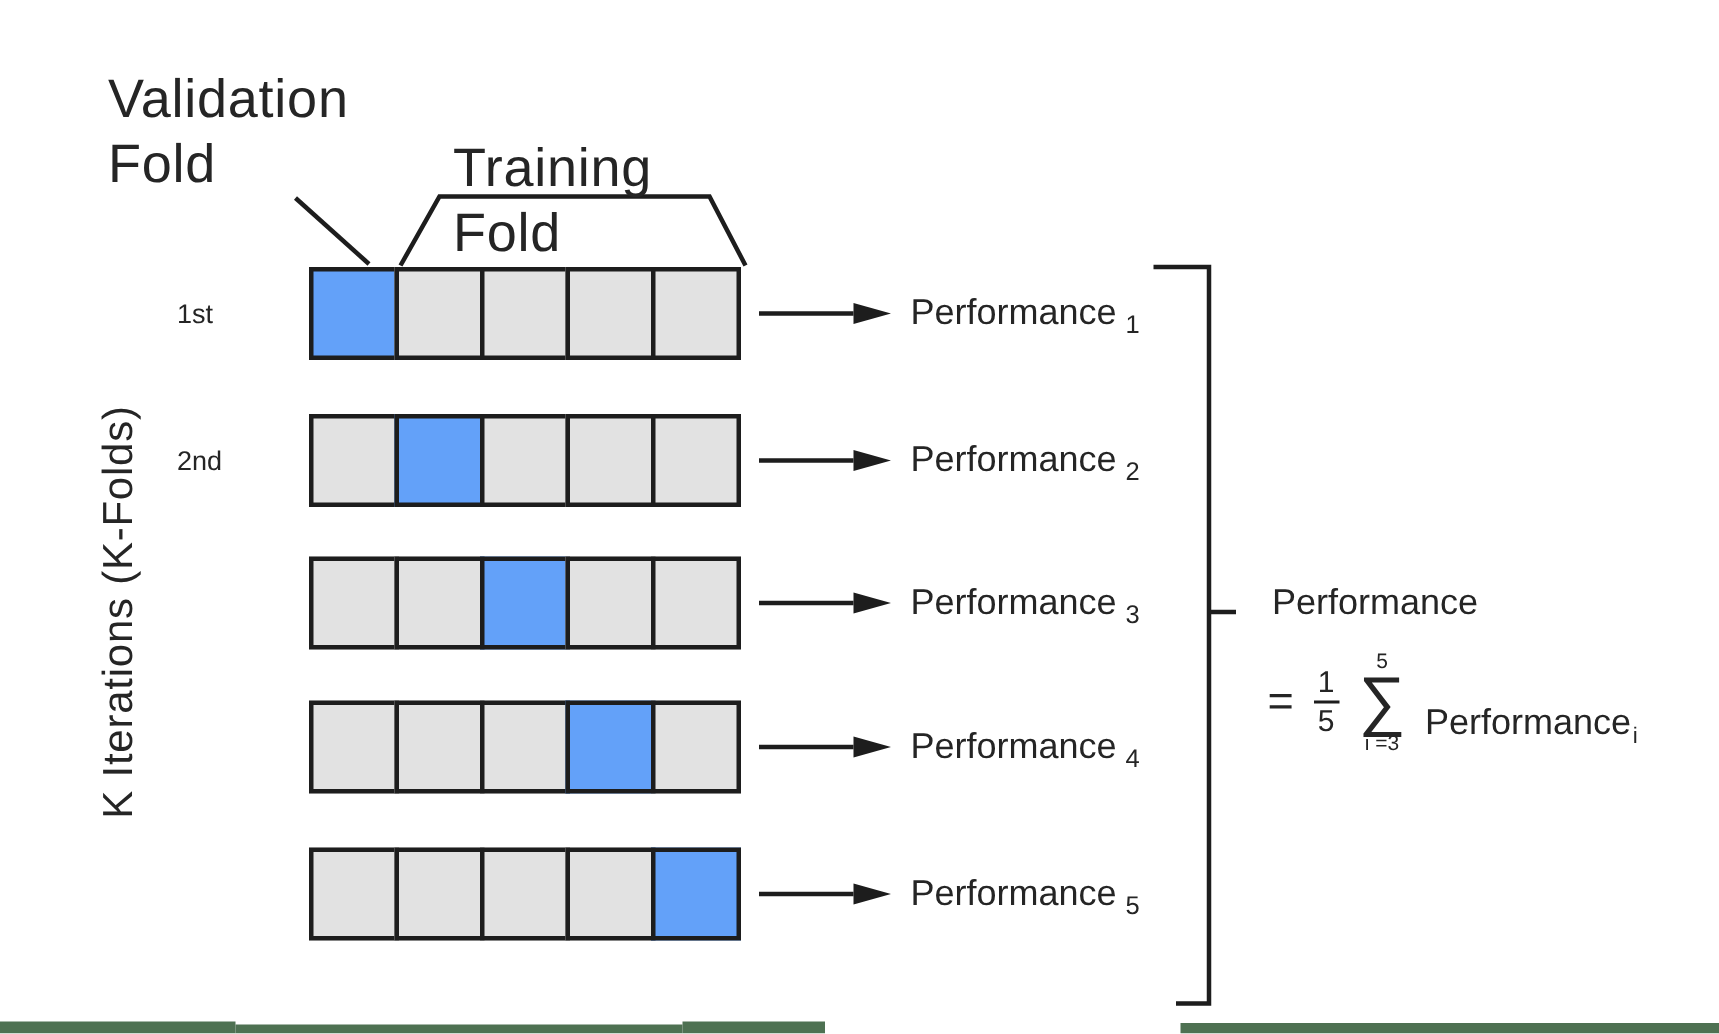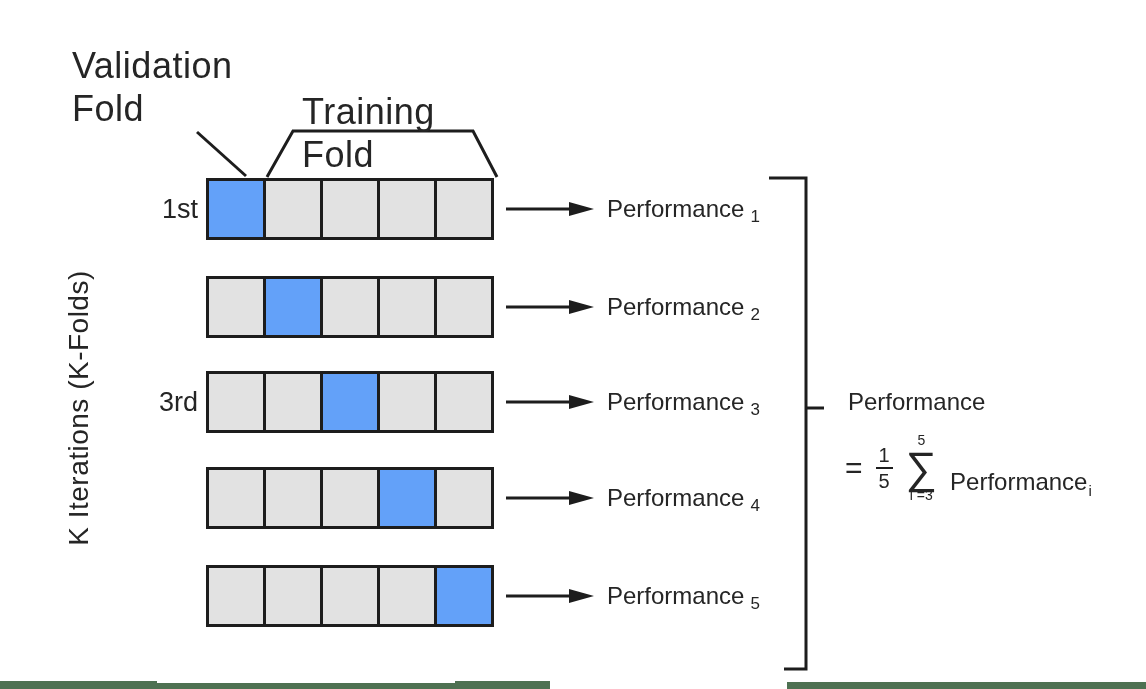--- a/index.html
+++ b/index.html
@@ -17,21 +17,21 @@
 
   .toplabel{position:absolute;text-align:left;font-size:36px;line-height:43px;letter-spacing:0.5px;}
   #validation-label{left:72px;top:44px;width:180px;}
   #training-label{left:302px;top:44px;width:184px;margin-top:46px;}
 
   #y-axis-label{position:absolute;left:-76px;top:391px;width:310px;height:34px;
     transform:rotate(-90deg);text-align:center;font-size:28px;line-height:34px;letter-spacing:0.5px;}
 
   .fold-row{position:absolute;left:0;width:100%;height:62px;}
   .row-label{position:absolute;left:118px;width:80px;height:62px;line-height:62px;
-    text-align:right;font-size:27px;}
+    text-align:left;font-size:18px;}
   .squares{position:absolute;left:206px;top:0;height:62px;display:flex;}
   .cell{width:60px;height:62px;border:3px solid var(--line-black);margin-left:-3px;
     background:var(--training-gray);}
   .cell:first-child{margin-left:0;}
   .cell.validation{background:var(--validation-blue);}
   .arrow{position:absolute;left:505px;top:22px;width:92px;height:18px;}
   .arrow line{stroke:var(--line-black);stroke-width:3;}
   .arrow polygon{fill:var(--line-black);}
   .perf-label{position:absolute;left:607px;top:0;height:62px;display:flex;align-items:center;
     font-size:24px;white-space:nowrap;}
@@ -91,38 +91,38 @@
         <div class="arrow"><svg width="92" height="18" viewBox="0 0 92 18">
             <line x1="1" y1="9" x2="64" y2="9"></line>
             <polygon points="64,2 89,9 64,16"></polygon>
           </svg></div>
         <div class="perf-label">
           <span>Performance</span>
           <span class="subnum">1</span>
         </div>
       </div>
       <div class="fold-row" style="top: 276px;">
+        <div class="row-label">2nd</div>
         <div class="squares">
           <div class="cell"></div>
           <div class="cell validation"></div>
           <div class="cell"></div>
           <div class="cell"></div>
           <div class="cell"></div>
         </div>
         <div class="arrow"><svg width="92" height="18" viewBox="0 0 92 18">
             <line x1="1" y1="9" x2="64" y2="9"></line>
             <polygon points="64,2 89,9 64,16"></polygon>
           </svg></div>
         <div class="perf-label">
           <span>Performance</span>
           <span class="subnum">2</span>
         </div>
       </div>
       <div class="fold-row" style="top: 371px;">
-        <div class="row-label">3rd</div>
         <div class="squares">
           <div class="cell"></div>
           <div class="cell"></div>
           <div class="cell validation"></div>
           <div class="cell"></div>
           <div class="cell"></div>
         </div>
         <div class="arrow"><svg width="92" height="18" viewBox="0 0 92 18">
             <line x1="1" y1="9" x2="64" y2="9"></line>
             <polygon points="64,2 89,9 64,16"></polygon>

